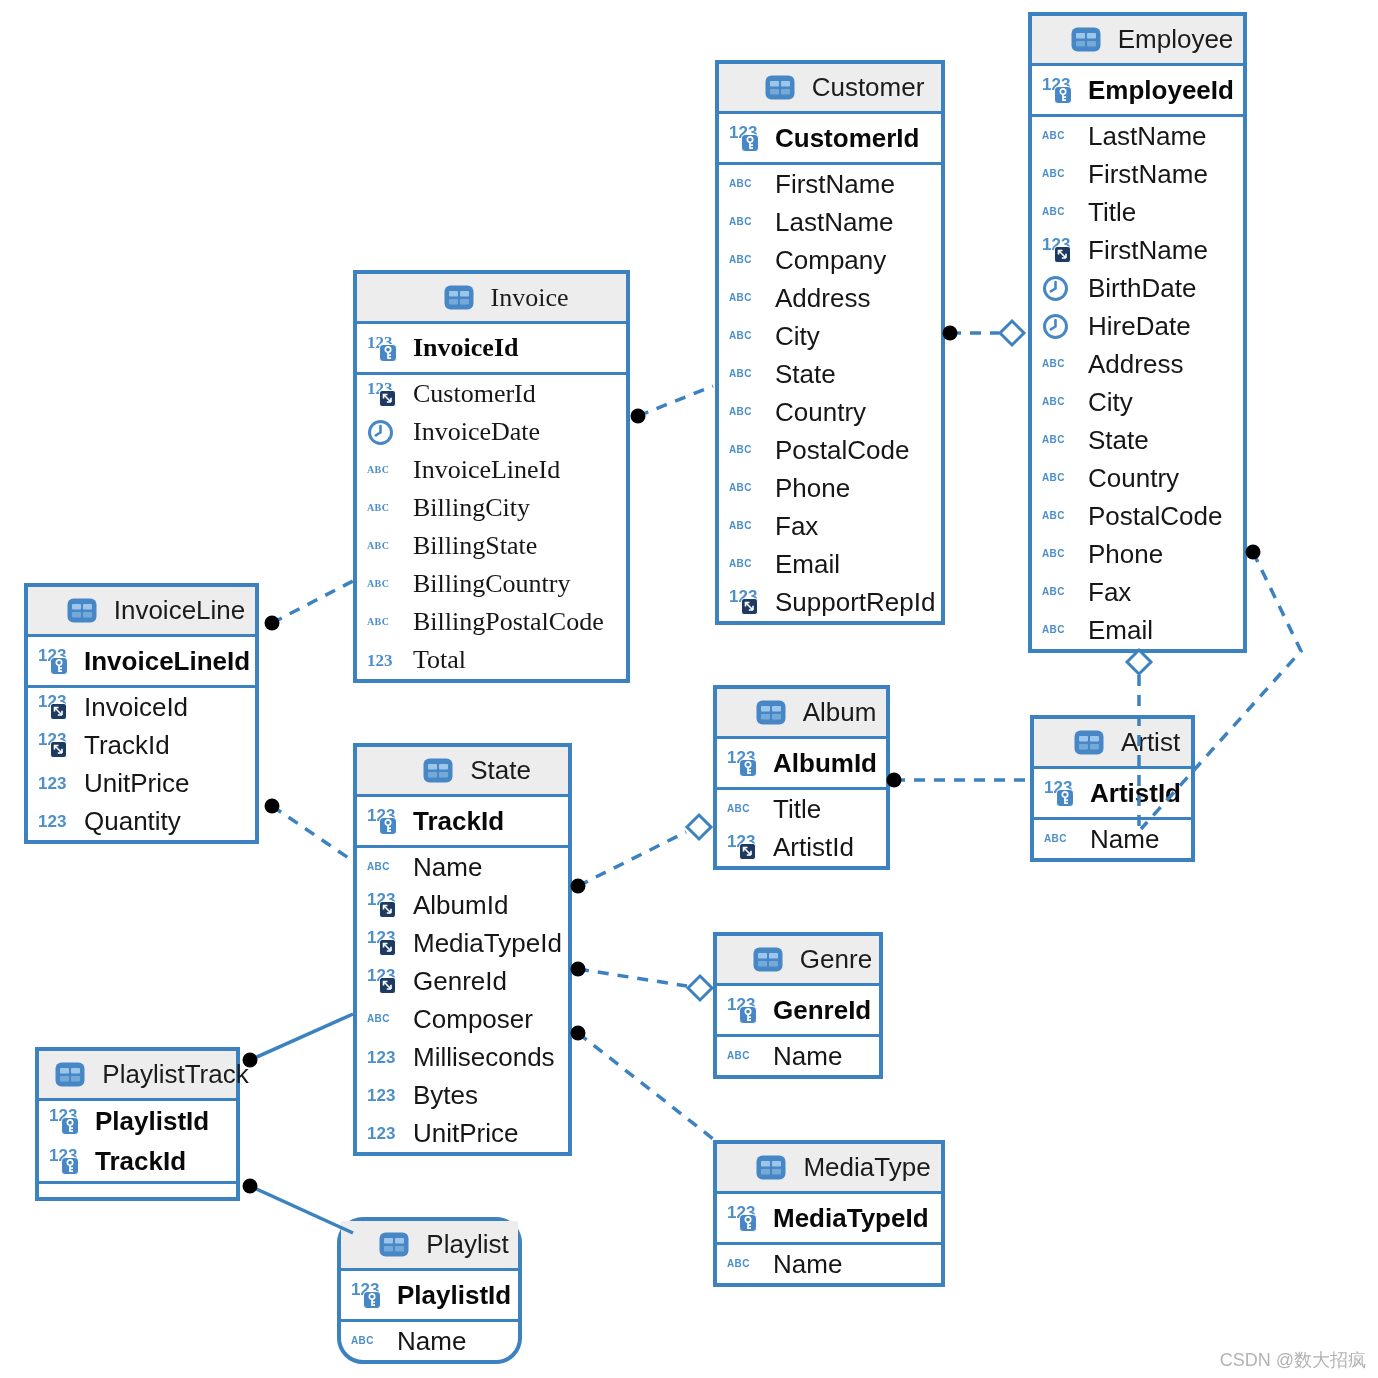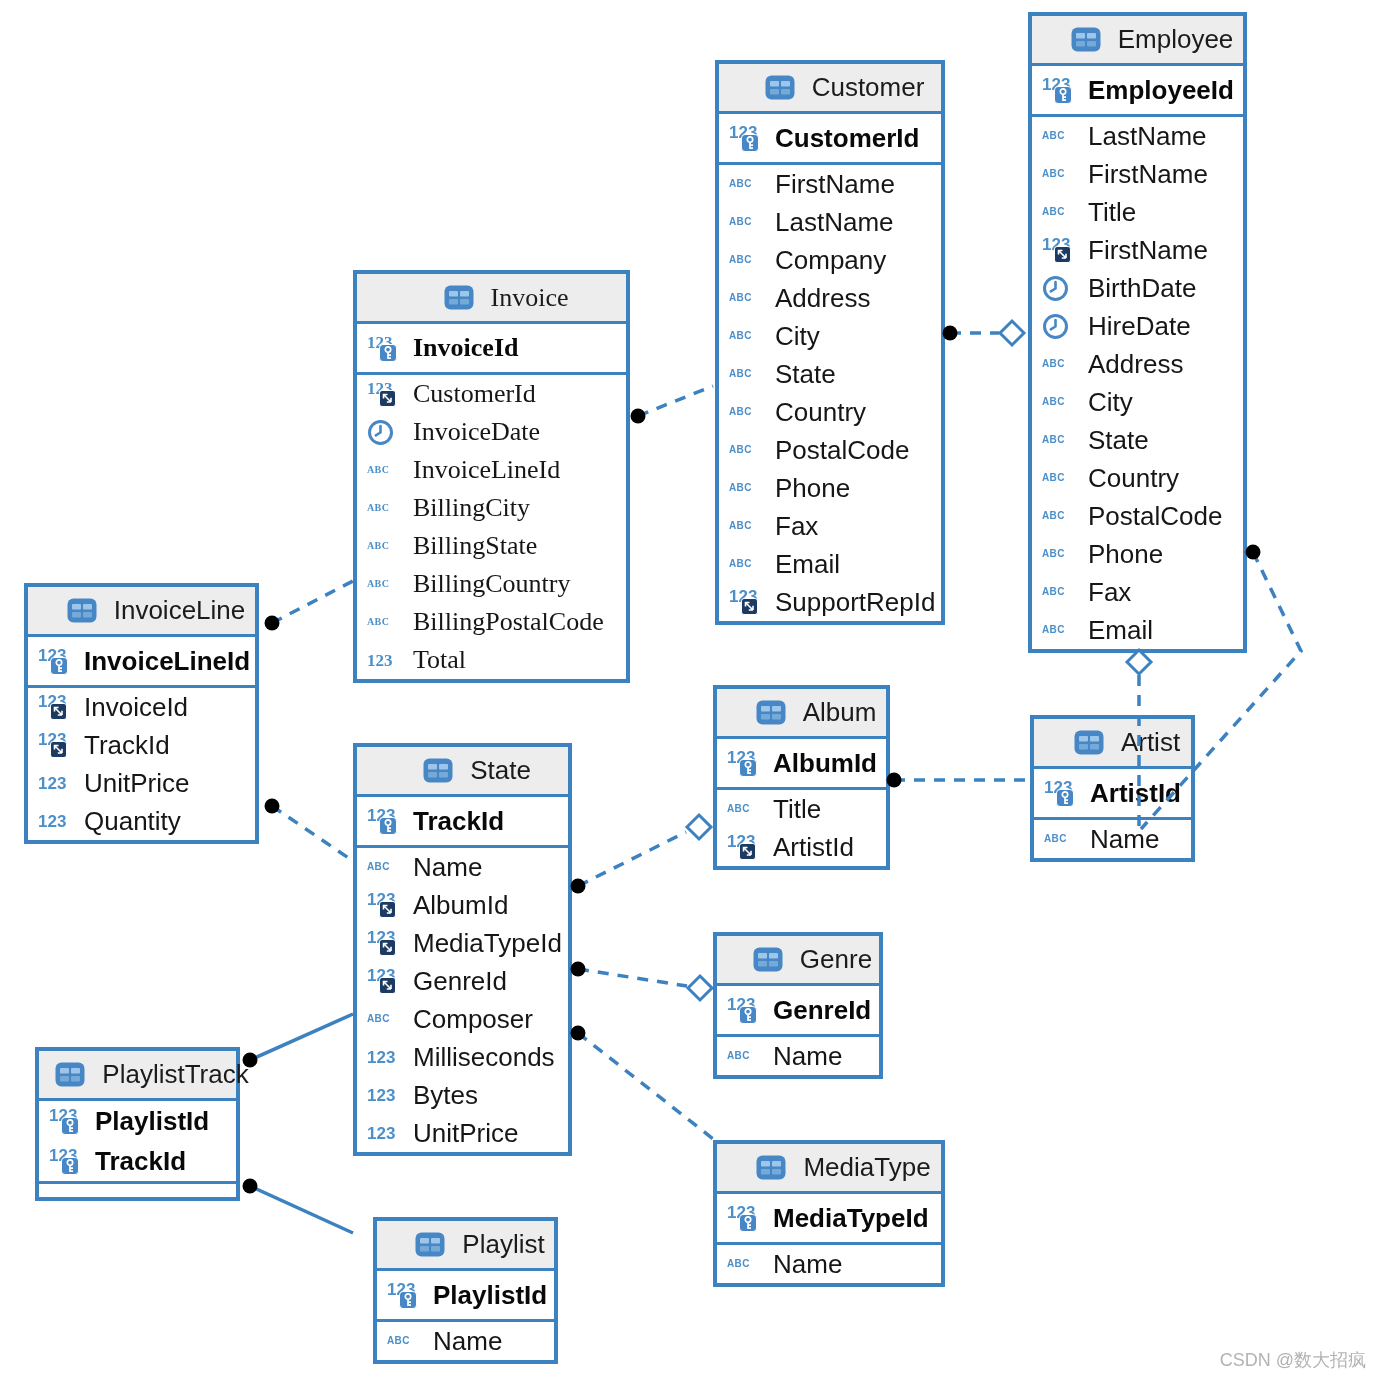--- a/index.html
+++ b/index.html
@@ -724,21 +724,21 @@
                 <circle cx="9" cy="5.6" r="2.7" fill="none" stroke="#fff" stroke-width="1.7"></circle>
                 <path d="M9 8.3 V15 M9 11.2 h3 M9 14.2 h3" stroke="#fff" stroke-width="1.7" fill="none"></path>
               </svg>
             </span>
           </span>
           <span class="lbl">TrackId</span>
         </div>
       </div>
       <div class="footer-row"></div>
     </div>
-    <div class="tbl" style="left: 373px; top: 1217px; width: 185px;">
+    <div class="tbl" style="left: 337px; top: 1217px; width: 185px; border-radius: 26px;">
       <div class="tbl-h">
         <span class="icon-h">
           <svg width="30" height="25" viewBox="0 0 30 25">
             <rect x="0.5" y="0.5" width="29" height="24" rx="6" fill="#4787c5"></rect>
             <rect x="5" y="6" width="9" height="5.5" rx="1" fill="#9dc6ea"></rect>
             <rect x="16" y="6" width="9" height="5.5" rx="1" fill="#9dc6ea"></rect>
             <rect x="5" y="14" width="9" height="5.5" rx="1" fill="#74a9d8"></rect>
             <rect x="16" y="14" width="9" height="5.5" rx="1" fill="#74a9d8"></rect>
           </svg>
         </span>

